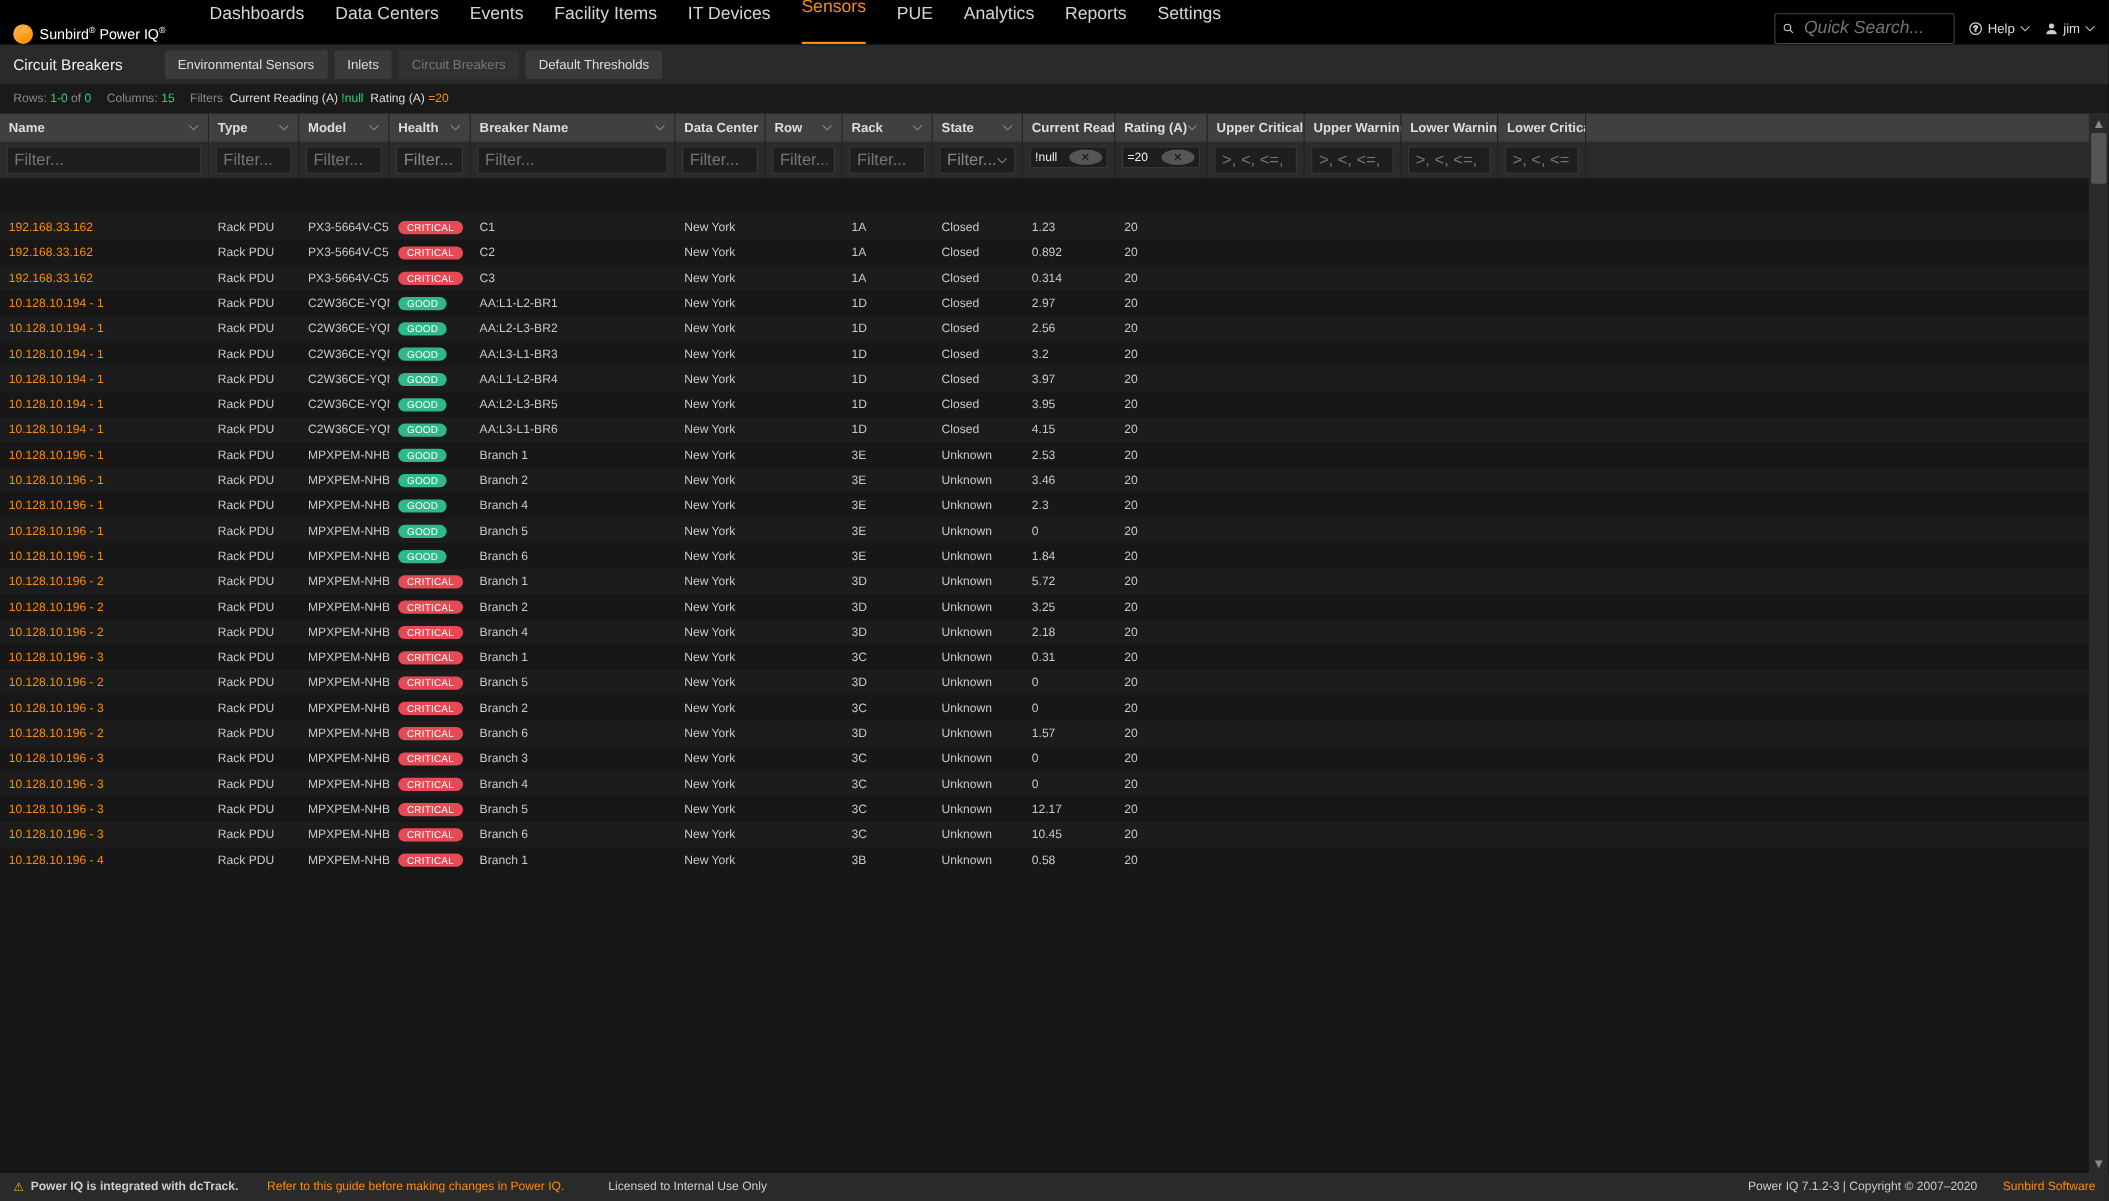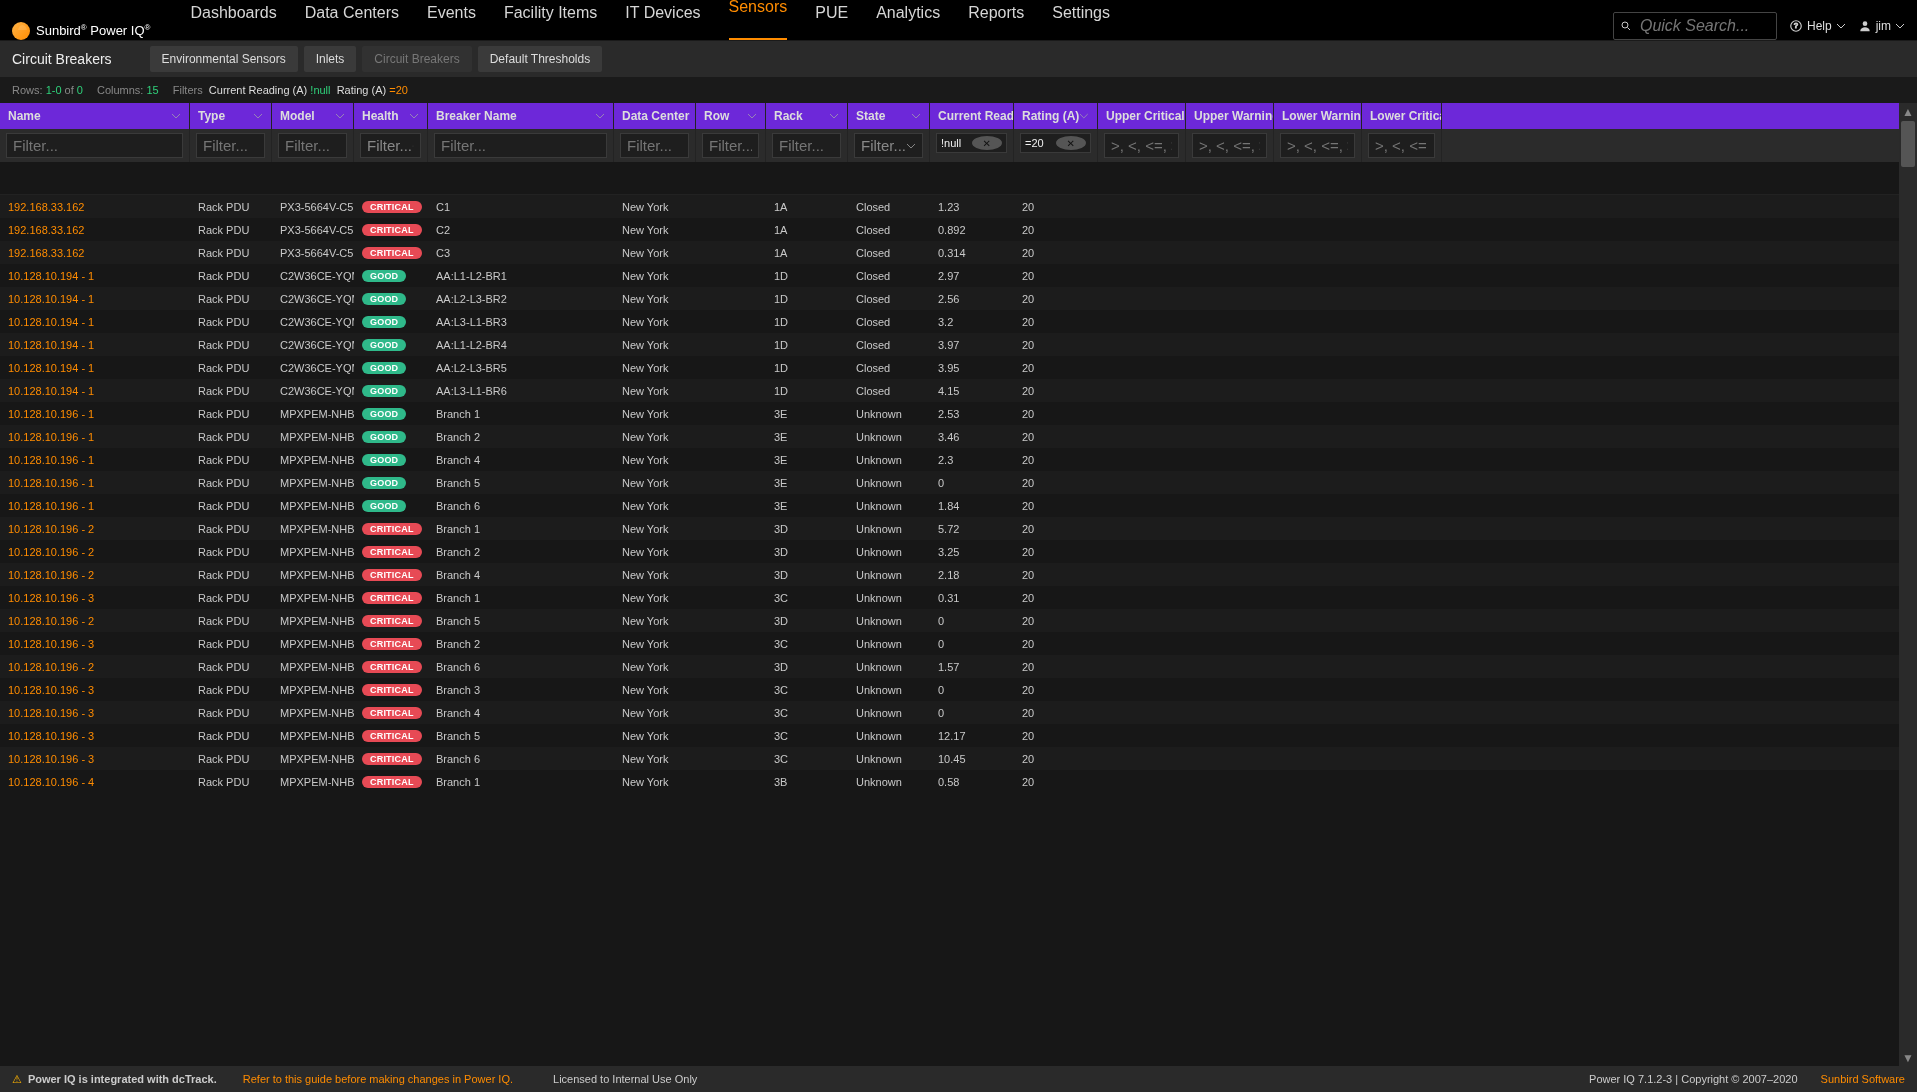--- a/index.html
+++ b/index.html
@@ -24,38 +24,38 @@
 .tab.disabled{color:#777;background:#313131;cursor:default}
 
 .status-row{display:flex;align-items:center;height:26px;background:#1a1a1a;padding:0 12px;gap:14px;font-size:11px;color:#888}
 .status-row .highlight{color:#2fd07a}
 .status-row .orange{color:#ff8c00}
 
 .grid-wrap{position:relative;height:calc(100% - 40px - 36px - 26px - 26px);overflow:hidden;background:#171717;}
 .group-header-row{display:grid;grid-template-columns:190px 82px 82px 74px 186px 82px 70px 82px 82px 84px 84px 88px 88px 88px 80px;background:#353535;}
 .group-cell{padding:6px 8px;color:#ccc;font-size:12px;text-align:center;border-right:1px solid #2a2a2a;}
 .group-cell.empty{background:#353535}
-.col-header-row{display:grid;grid-template-columns:190px 82px 82px 74px 186px 82px 70px 82px 82px 84px 84px 88px 88px 88px 80px;background:#6d28d9;}
+.col-header-row{display:grid;grid-template-columns:190px 82px 82px 74px 186px 82px 70px 82px 82px 84px 84px 88px 88px 88px 80px;background:#404040;}
 .col-header{display:flex;align-items:center;justify-content:space-between;padding:6px 8px;color:#ddd;font-size:12px;border-right:1px solid #232323;cursor:pointer;white-space:nowrap;overflow:hidden;font-weight:bold}
 .col-header .chev{opacity:.7}
 .filter-row{display:grid;grid-template-columns:190px 82px 82px 74px 186px 82px 70px 82px 82px 84px 84px 88px 88px 88px 80px;background:#2b2b2b;}
 .filter-cell{padding:4px 6px;border-right:1px solid #232323}
 .filter-input{width:100%;box-sizing:border-box;background:#1e1e1e;border:1px solid #3a3a3a;color:#ccc;padding:3px 6px;font-size:15px;outline:none}
 .filter-valued{display:flex;align-items:center;background:#1e1e1e;border:1px solid #3a3a3a;padding:2px 4px}
 .filter-valued span{color:#eee;font-size:11px;flex:1}
 .filter-valued .clear{width:14px;height:14px;border-radius:50%;background:#555;color:#111;display:flex;align-items:center;justify-content:center;font-size:10px;cursor:pointer}
 
 .body-scroll{height:calc(100% - 26px - 28px - 30px - 32px);overflow-y:auto}
 .spacer-row{height:32px;background:#171717;border-bottom:1px solid #222;}
 .data-row{display:grid;grid-template-columns:190px 82px 82px 74px 186px 82px 70px 82px 82px 84px 84px 88px 88px 88px 80px;height:23px;align-items:center;}
 .data-row:nth-child(odd){background:#1c1c1c}
 .data-row:nth-child(even){background:#171717}
 .cell{padding:0 8px;color:#c9c9c9;font-size:11px;white-space:nowrap;overflow:hidden;text-overflow:ellipsis;height:100%;display:flex;align-items:center;}
 .cell.link{color:#ff8c00;cursor:pointer}
-.badge{display:inline-block;padding:1px 8px;border-radius:9px;font-size:9px;font-weight:bold;color:#fff;letter-spacing:.2px}
+.badge{display:inline-block;padding:1px 8px;border-radius:9px;font-size:9px;font-weight:normal;color:#fff;letter-spacing:.2px}
 .badge.good{background:#2fb98a}
 .badge.critical{background:#e74a55}
 
 .vscroll{position:absolute;right:0;top:0;width:18px;height:100%;background:#2a2a2a;display:flex;flex-direction:column;align-items:center}
 .vscroll .arrow{height:18px;width:100%;display:flex;align-items:center;justify-content:center;color:#888;cursor:pointer}
 .vscroll .track{flex:1;position:relative;width:100%}
 .vscroll .thumb{position:absolute;top:0;left:2px;right:2px;height:5%;background:#555;border-radius:2px}
 
 .footer{position:fixed;bottom:0;left:0;right:0;height:26px;background:#2a2a2a;display:flex;align-items:center;padding:0 12px;font-size:11px;color:#ccc}
 .footer .warn{display:flex;align-items:center;gap:6px}

